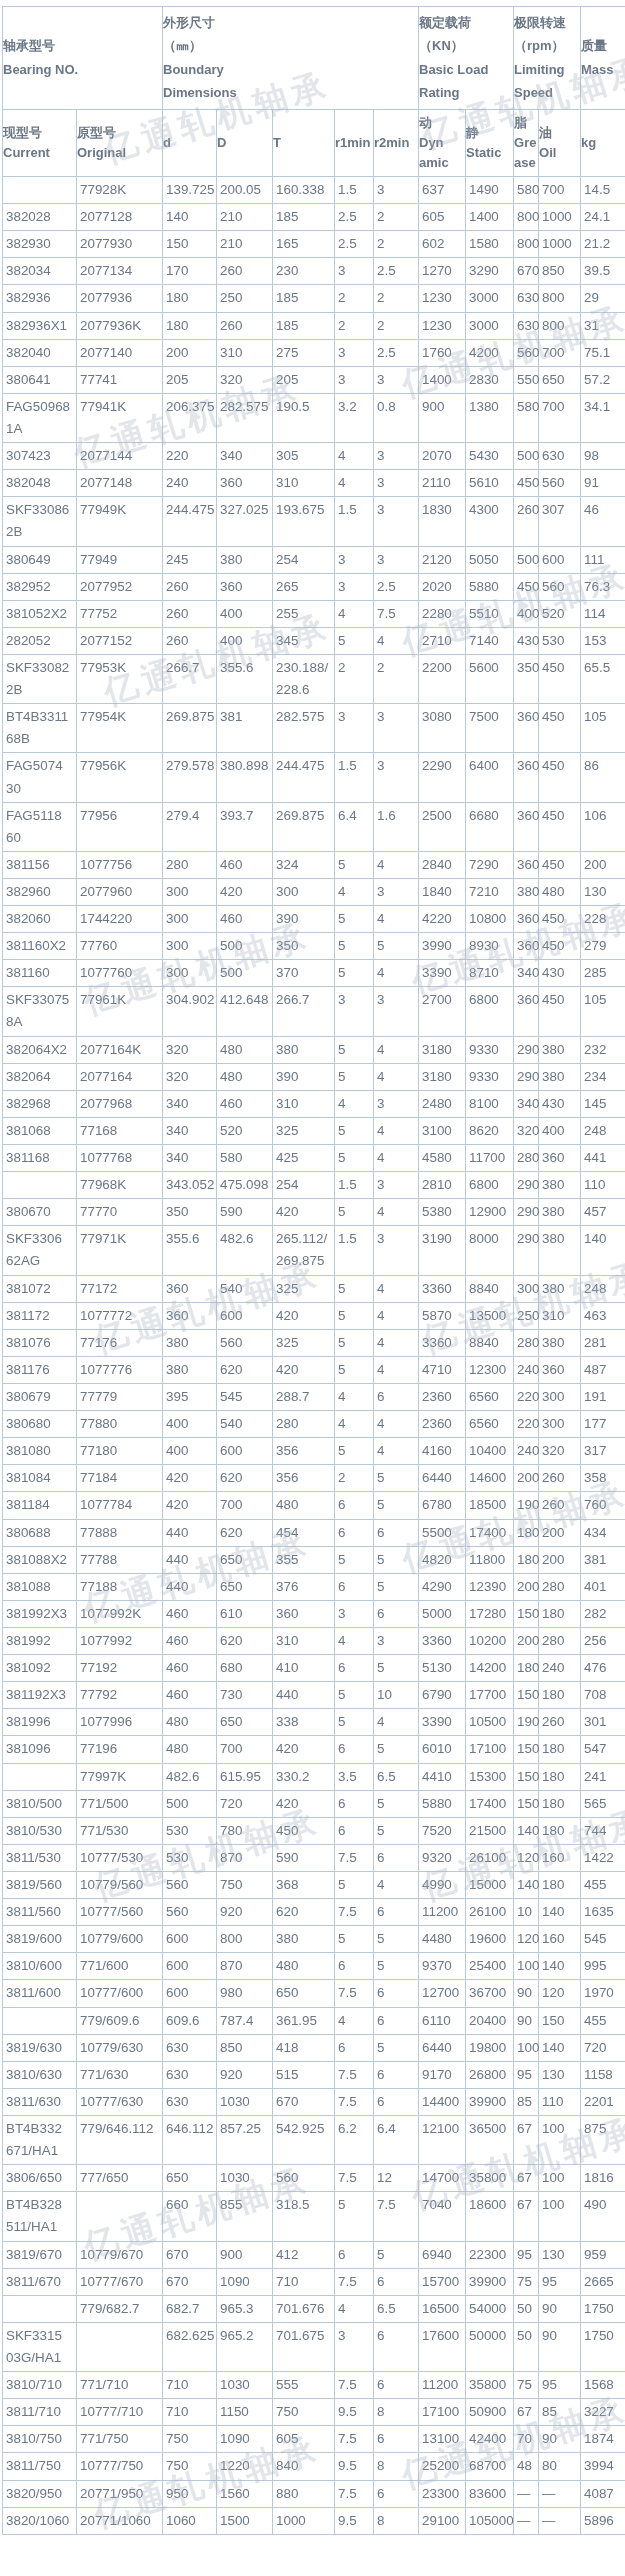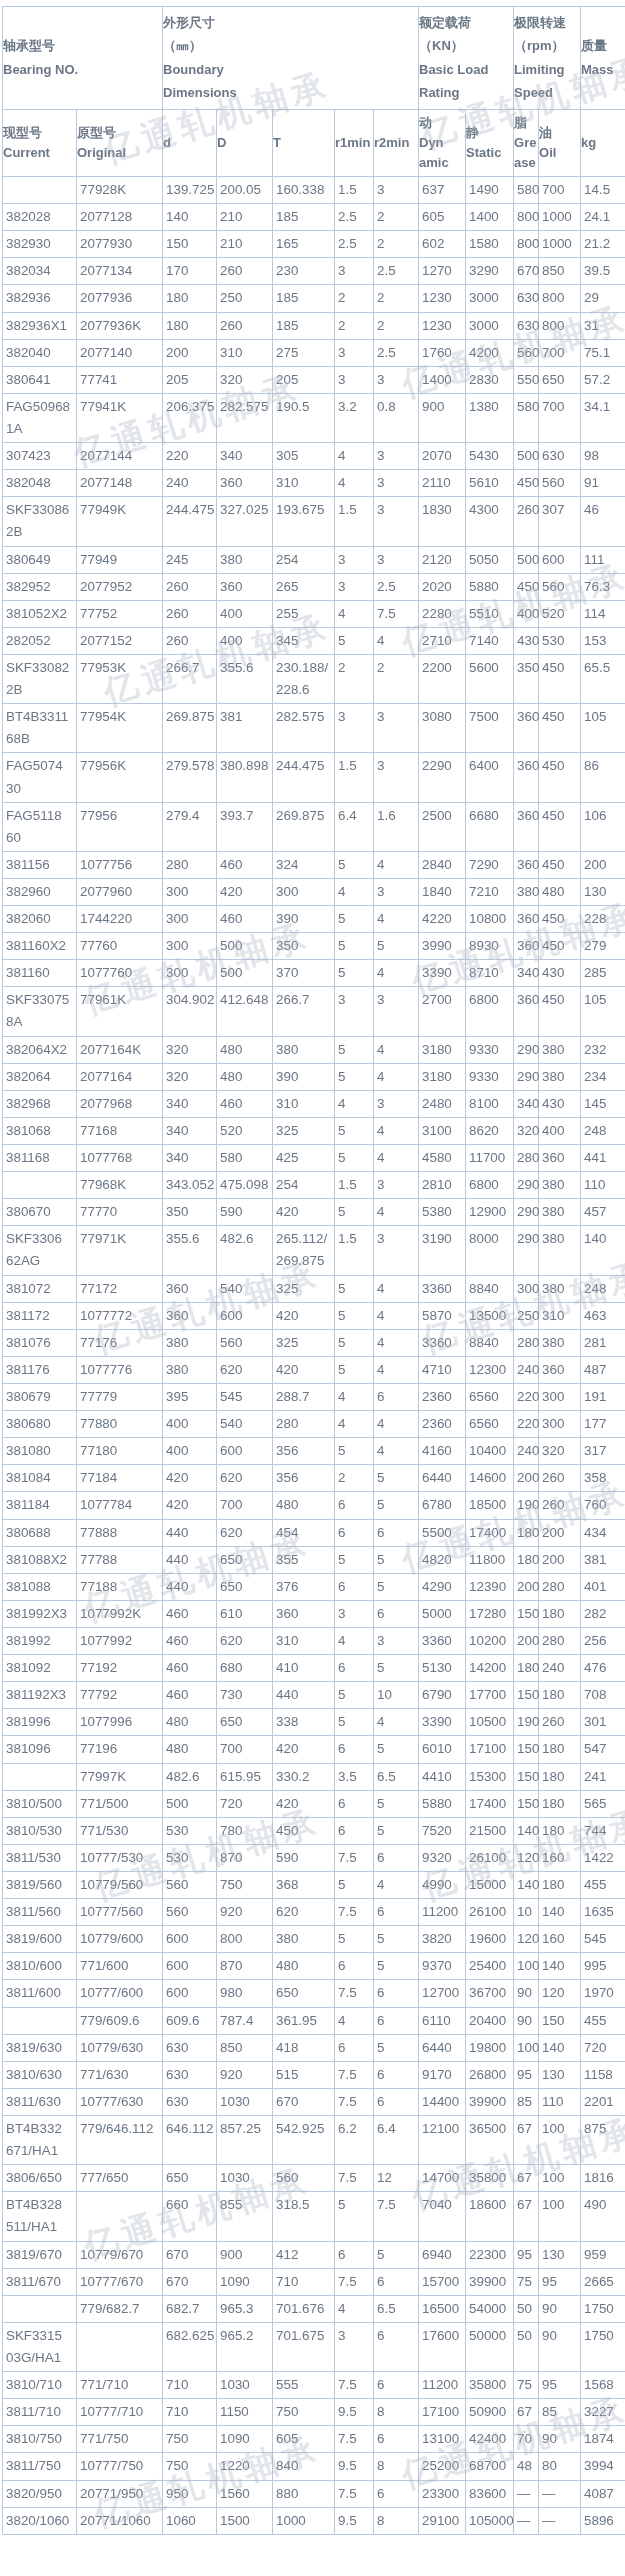--- a/index.html
+++ b/index.html
@@ -959,21 +959,21 @@
           <td>1635</td>
         </tr>
         <tr>
           <td>3819/600</td>
           <td>10779/600</td>
           <td>600</td>
           <td>800</td>
           <td>380</td>
           <td>5</td>
           <td>5</td>
-          <td>3820</td>
+          <td>4480</td>
           <td>19600</td>
           <td>120</td>
           <td>160</td>
           <td>545</td>
         </tr>
         <tr>
           <td>3810/600</td>
           <td>771/600</td>
           <td>600</td>
           <td>870</td>

